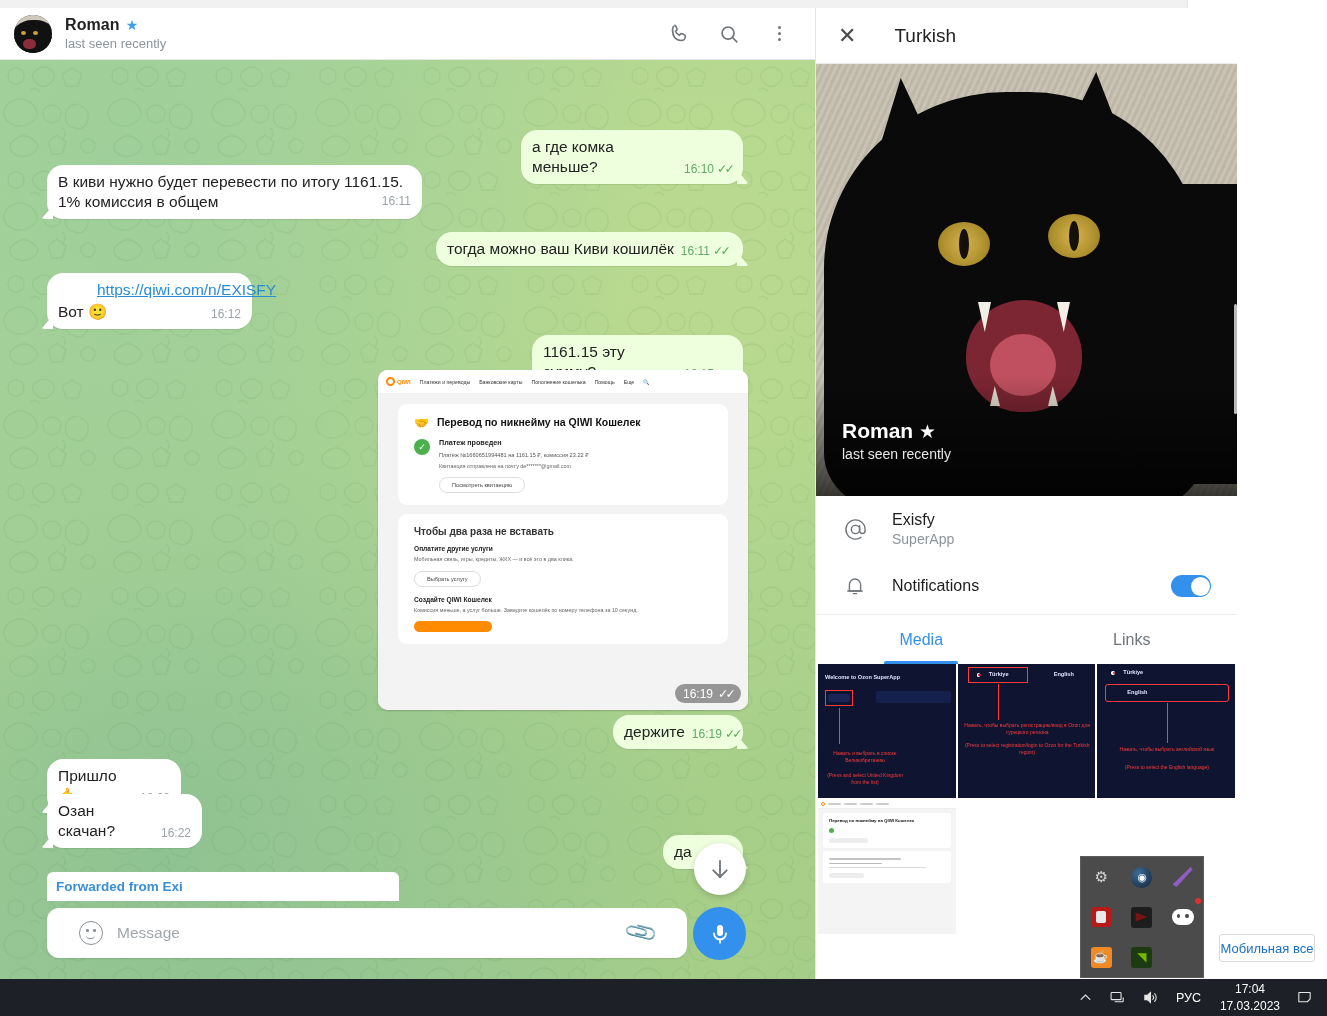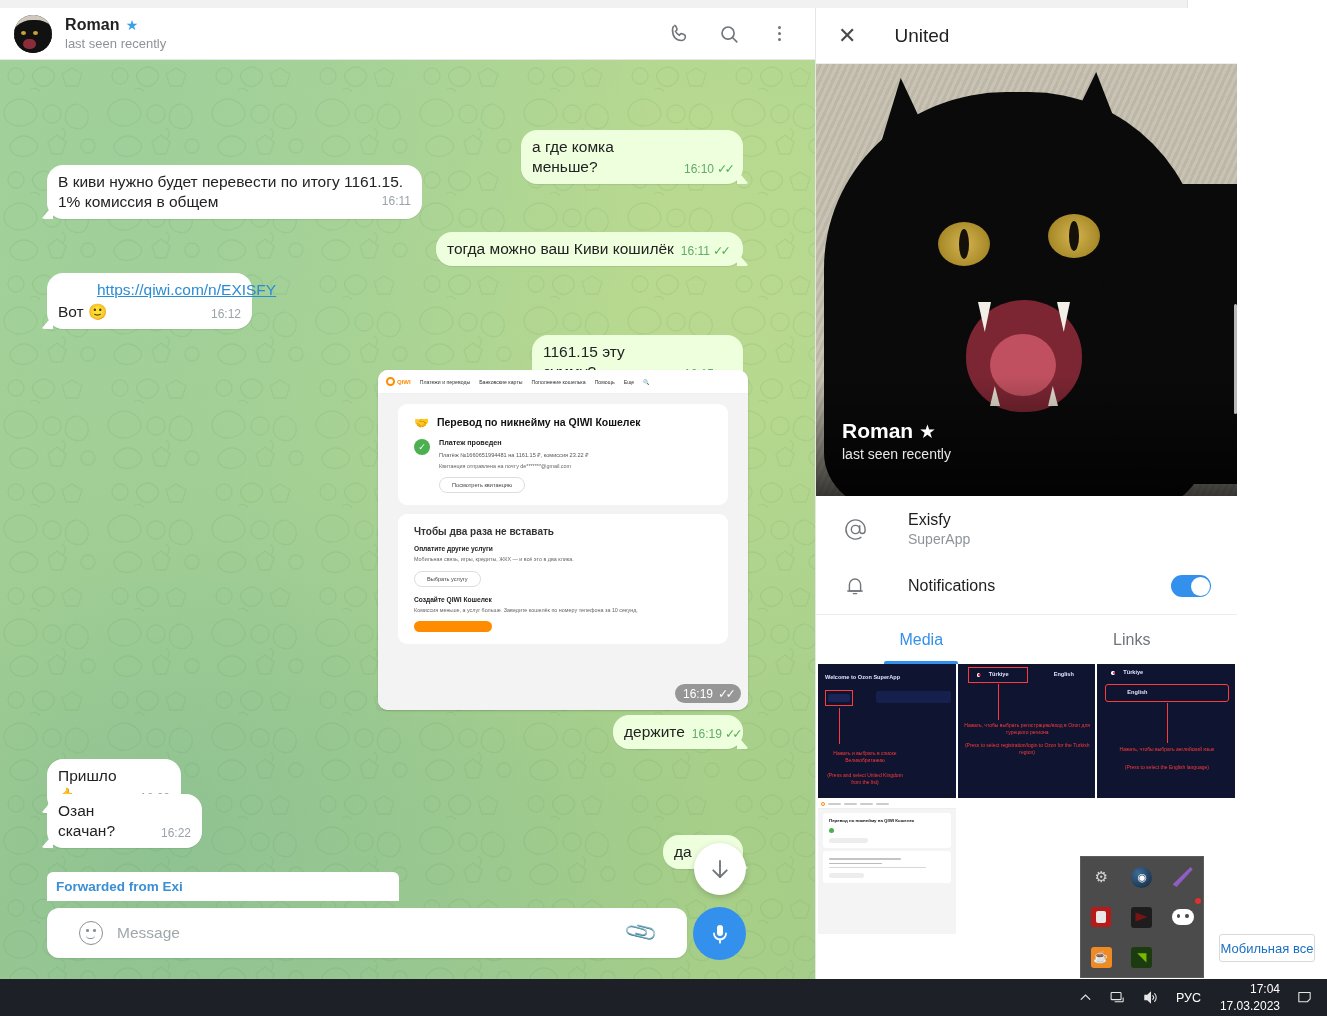--- a/index.html
+++ b/index.html
@@ -163,21 +163,21 @@
               clip-path:polygon(48% 0,100% 100%,0 100%); bottom:6px; }
   .pf-fangb.l { left:24px; } .pf-fangb.r { right:24px; }
   .pf-overlay { position:absolute; left:0; bottom:0; width:100%; height:120px;
                 background:linear-gradient(to top, rgba(0,0,0,.72), rgba(0,0,0,0)); }
   .pf-name-wrap { position:absolute; left:26px; bottom:34px; }
   .pf-name { color:#fff; font-size:21px; font-weight:bold; display:flex; align-items:center; gap:7px; }
   .pf-name .st { font-size:16px; }
   .pf-sub { color:#e7e7e7; font-size:14px; margin-top:3px; }
 
   .pf-rows { padding-top:4px; }
-  .pf-row { display:flex; align-items:center; padding:11px 26px; gap:40px; min-height:56px; }
+  .pf-row { display:flex; align-items:center; padding:11px 26px; gap:24px; min-height:56px; }
   .pf-row .ic { width:26px; flex:0 0 26px; display:flex; align-items:center; justify-content:center;
                 color:#707579; }
   .pf-row .txt { flex:1 1 auto; }
   .pf-row .v1 { font-size:16px; color:#1d1d1d; }
   .pf-row .v2 { font-size:14px; color:#8d9499; margin-top:2px; }
   .toggle { width:40px; height:22px; border-radius:12px; background:#3390ec; position:relative; flex:0 0 40px; }
   .toggle .knob { position:absolute; right:1.5px; top:1.5px; width:19px; height:19px; border-radius:50%; background:#fff; }
 
   .pf-tabs { display:flex; border-top:1px solid #ededed; height:50px; }
   .pf-tab { flex:1 1 50%; display:flex; align-items:center; justify-content:center;
@@ -245,21 +245,21 @@
   .badge-dot{position:absolute;right:2px;top:1px;width:6px;height:6px;border-radius:50%;background:#e03030;}
   .ic-java { width:21px;height:21px;background:#f08a24;border-radius:3px;color:#fff;font-size:12px;
              display:flex;align-items:center;justify-content:center;}
   .ic-nvidia { width:21px;height:21px;background:#1d3b10;border-radius:3px;color:#76b900;font-size:12px;
                display:flex;align-items:center;justify-content:center;}
 
   
   .taskbar { position:absolute; left:0; bottom:0; width:1327px; height:37px; background:#1d2026;
              display:flex; align-items:center; justify-content:flex-end; padding-right:8px; gap:0; }
   .tb-item { color:#e6e6e6; display:flex; align-items:center; justify-content:center; height:37px; padding:0 8px; }
-  .tb-clock { display:flex; flex-direction:column; align-items:flex-end; justify-content:center;
+  .tb-clock { display:flex; flex-direction:column; align-items:center; justify-content:center;
               color:#fff; font-size:12px; line-height:1.35; padding:0 10px; }
   .tb-lang { font-size:12.5px; color:#fff; padding:0 9px; }
   .tb-notif { padding:0 6px; }
 </style>
 </head>
 <body>
 
 <div id="app">
 
   <div class="top-strip"></div>
@@ -467,21 +467,21 @@
           <path d="M12 17.5v3.2" stroke="#fff" stroke-width="1.8" stroke-linecap="round"></path>
         </svg>
       </div>
     </div>
   </div>
 
   <div class="profile-col">
 
     <div class="pf-header">
       <span class="pf-close">✕</span>
-      <span class="pf-title">United</span>
+      <span class="pf-title">Turkish</span>
     </div>
 
     <div class="pf-photo">
       <div class="pf-wall"></div>
       <div class="pf-ear-l"></div>
       <div class="pf-ear-r"></div>
       <div class="pf-cat"></div>
       <div class="pf-whisk"></div>
       <div class="pf-eye l">
           <span class="pf-pupil"></span>

